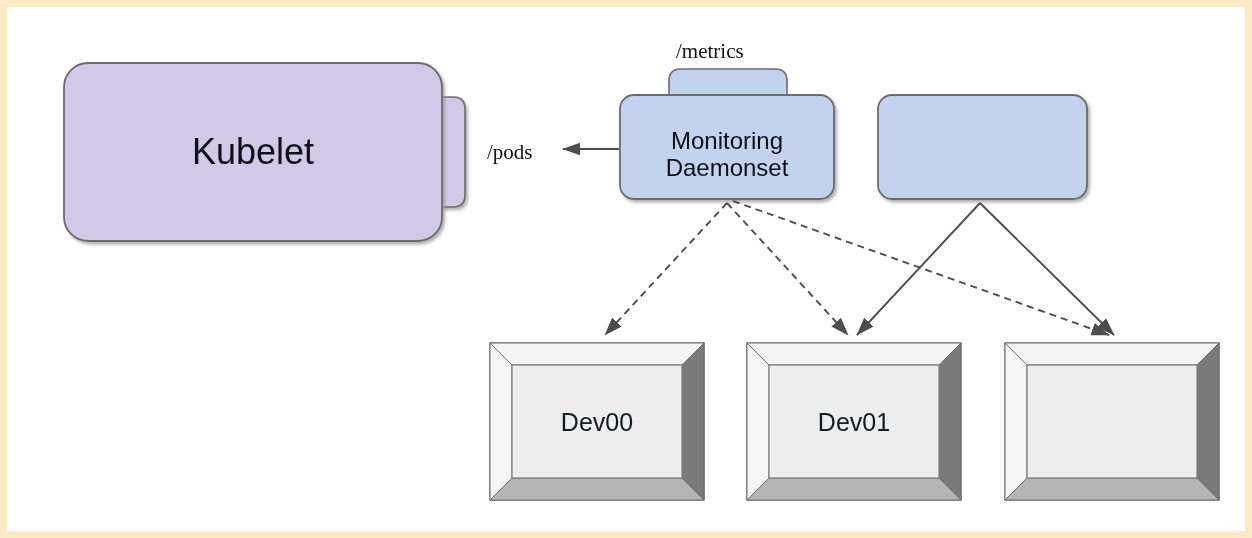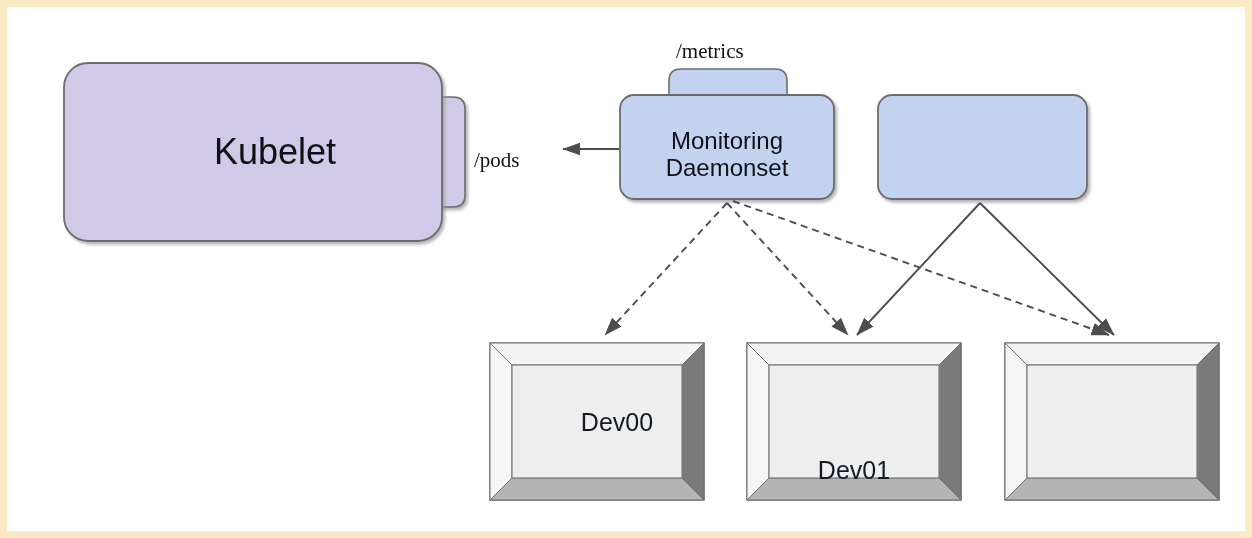--- a/index.html
+++ b/index.html
@@ -126,28 +126,28 @@
     </g>
 
     <g>
       <line x1="973" y1="196" x2="850" y2="328" stroke="#4d4d4d" stroke-width="1.9" marker-end="url(#arrow-solid)"></line>
     </g>
     <g>
       <line x1="973" y1="196" x2="1107" y2="328" stroke="#4d4d4d" stroke-width="1.9" marker-end="url(#arrow-solid)"></line>
     </g>
   </svg>
 
-  <div class="node-label kubelet-label" style="left:57px; top:56px; width:378px; height:178px;padding-left:22px;">Kubelet</div>
+  <div class="node-label kubelet-label" style="left:57px; top:56px; width:378px; height:178px;">Kubelet</div>
 
   <div class="node-label pod-label" style="left:613px; top:88px; width:214px; height:120px;">Monitoring
 Daemonset</div>
 
 
-  <div class="node-label dev-label" style="left:505px; top:358px; width:170px; height:113px;margin-left:20px;">Dev00</div>
+  <div class="node-label dev-label" style="left:505px; top:358px; width:170px; height:113px;">Dev00</div>
 
-  <div class="node-label dev-label" style="left:762px; top:358px; width:170px; height:113px;margin-top:48px;">Dev01</div>
+  <div class="node-label dev-label" style="left:762px; top:358px; width:170px; height:113px;">Dev01</div>
 
 
-  <div class="edge-label" style="left:467px; top:133px;margin-top:8px;">/pods</div>
+  <div class="edge-label" style="left:480px; top:133px;">/pods</div>
 
   <div class="edge-label" style="left:669px; top:32px;">/metrics</div>
 
 </div>
 
 </body></html>

